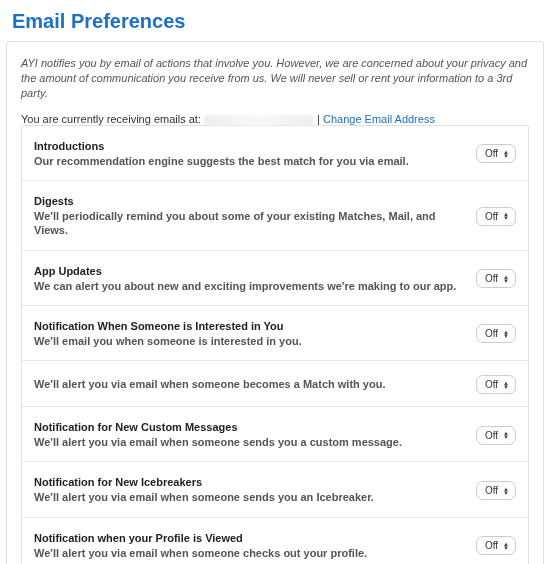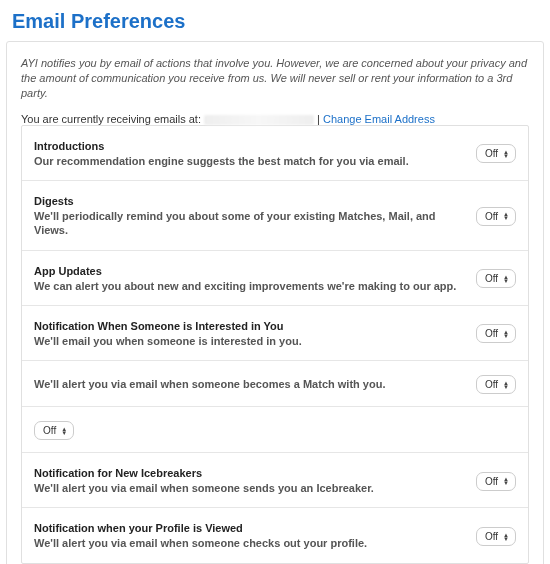--- a/index.html
+++ b/index.html
@@ -173,20 +173,24 @@
       <div class="toggle">
         <span>Off</span>
         <span class="stepper">
             <span>▲</span>
             <span>▼</span>
           </span>
       </div>
     </div>
 
     <div class="pref-row">
+      <div class="pref-text">
+        <div class="pref-title">Notification for New Custom Messages</div>
+        <div class="pref-desc">We'll alert you via email when someone sends you a custom message.</div>
+      </div>
       <div class="toggle">
         <span>Off</span>
         <span class="stepper">
             <span>▲</span>
             <span>▼</span>
           </span>
       </div>
     </div>
 
     <div class="pref-row">

